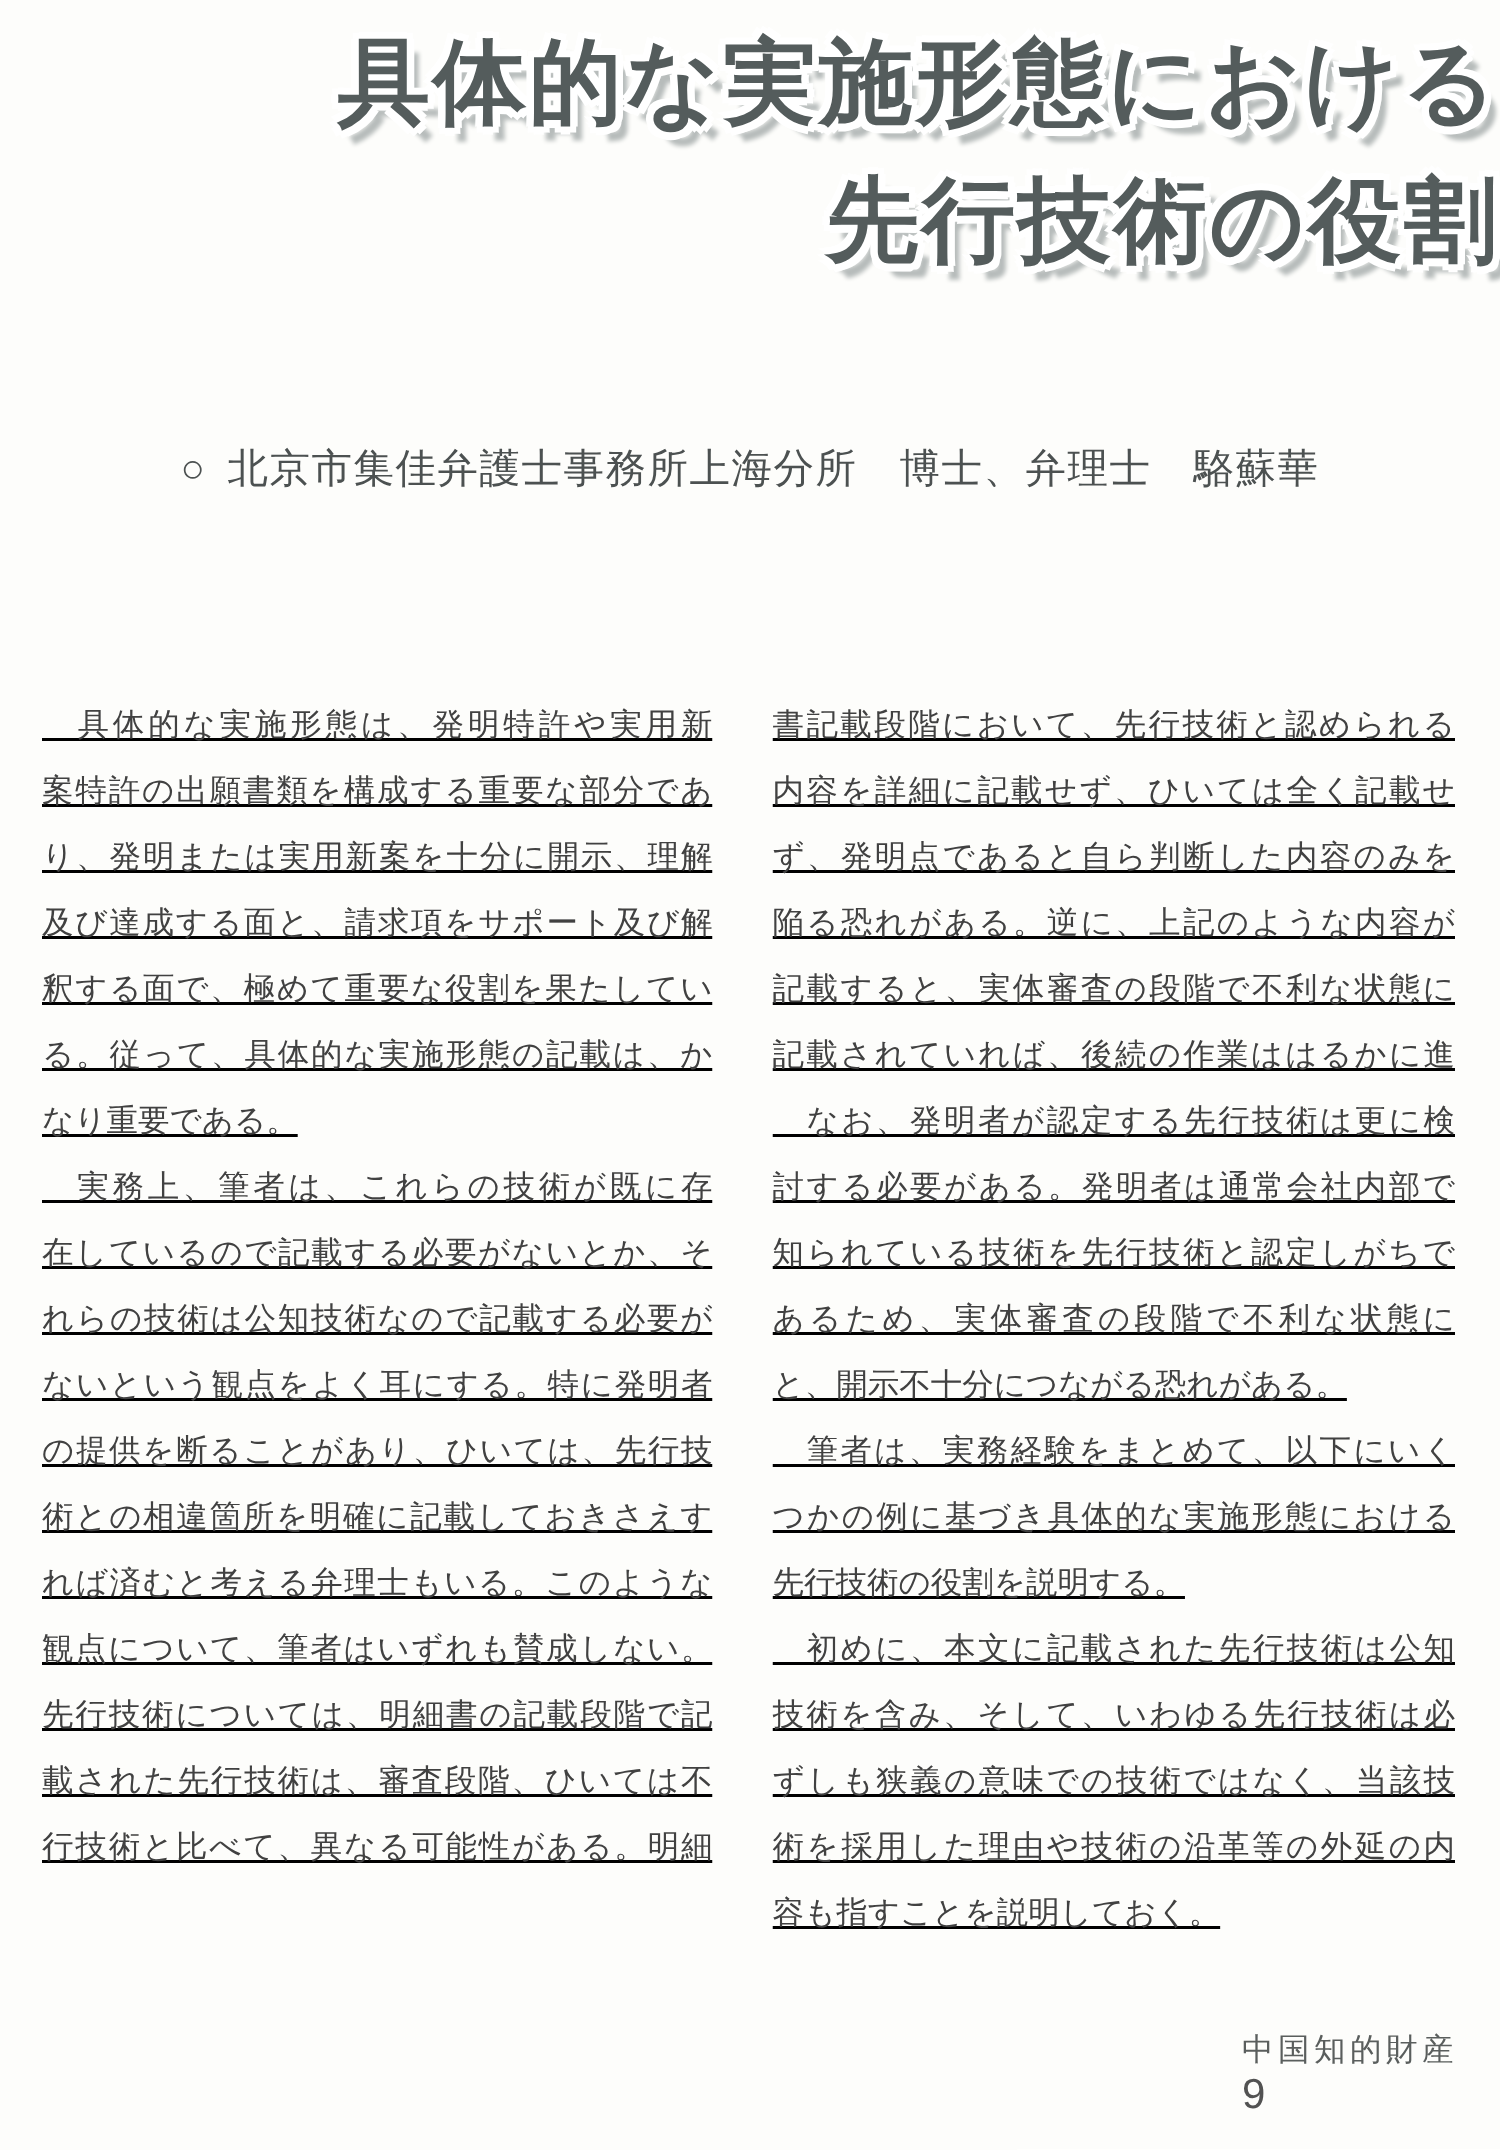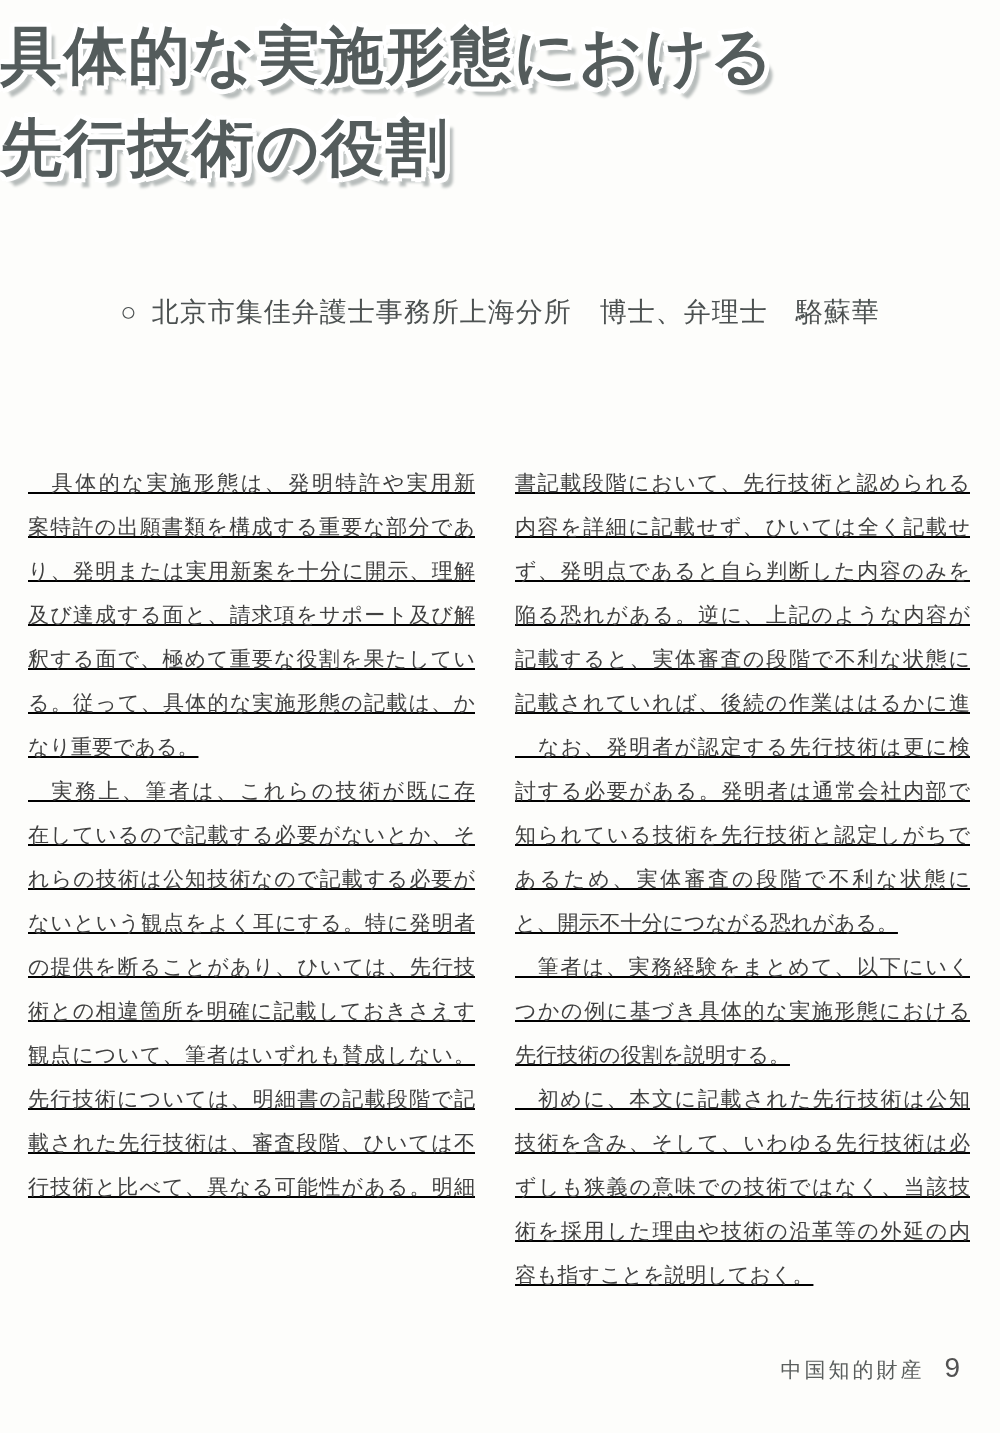--- a/index.html
+++ b/index.html
@@ -14,21 +14,21 @@
     margin: 0 auto;
     background: var(--page-background, #fdfdfb);
     overflow: hidden;
     box-sizing: border-box;
     font-family: "Liberation Serif", "DejaVu Serif", serif;
   }
 
   
   .title-block {
     padding-top: 10px;
-    text-align: left;
+    text-align: right;
     font-family: "Liberation Sans", "DejaVu Sans", sans-serif;
     font-weight: 900;
   }
   .title-line {
     font-size: 62px;
     line-height: 92px;
     letter-spacing: 2px;
     color: var(--title-fill, #545c5c);
     
     text-shadow:
@@ -80,24 +80,25 @@
     overflow: hidden;
   }
   .line.para-end {
     text-align-last: left;
   }
 
   
   .footer {
     position: absolute;
     top: 1352px;
-    right: 40px;
+    right: 28px;
     display: flex;
     align-items: baseline;
-    gap: 20px;
+    gap: 0;
+    flex-direction: column;
   }
   .footer-journal {
     font-size: 21px;
     letter-spacing: 3px;
     color: var(--footer-text, #5a5e5d);
   }
   .footer-pagenum {
     font-family: "Liberation Sans", "DejaVu Sans", sans-serif;
     font-size: 28px;
     color: #525252;
@@ -126,20 +127,21 @@
         <div class="line">及び達成する面と、請求項をサポート及び解</div>
         <div class="line">釈する面で、極めて重要な役割を果たしてい</div>
         <div class="line">る。従って、具体的な実施形態の記載は、か</div>
         <div class="line para-end">なり重要である。</div>
         <div class="line">　実務上、筆者は、これらの技術が既に存</div>
         <div class="line">在しているので記載する必要がないとか、そ</div>
         <div class="line">れらの技術は公知技術なので記載する必要が</div>
         <div class="line">ないという観点をよく耳にする。特に発明者</div>
         <div class="line">の提供を断ることがあり、ひいては、先行技</div>
         <div class="line">術との相違箇所を明確に記載しておきさえす</div>
+        <div class="line">れば済むと考える弁理士もいる。このような</div>
         <div class="line">観点について、筆者はいずれも賛成しない。</div>
         <div class="line">先行技術については、明細書の記載段階で記</div>
         <div class="line">載された先行技術は、審査段階、ひいては不</div>
         <div class="line">行技術と比べて、異なる可能性がある。明細</div>
       </section>
     <section class="column column-right">
         <div class="line">書記載段階において、先行技術と認められる</div>
         <div class="line">内容を詳細に記載せず、ひいては全く記載せ</div>
         <div class="line">ず、発明点であると自ら判断した内容のみを</div>
         <div class="line">陥る恐れがある。逆に、上記のような内容が</div>

